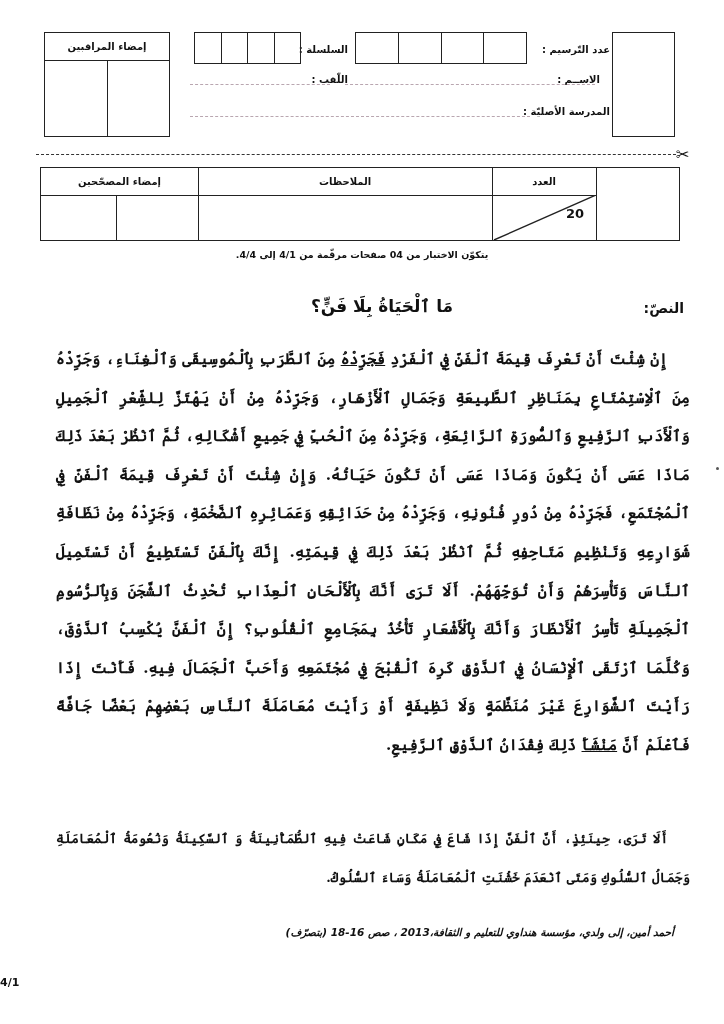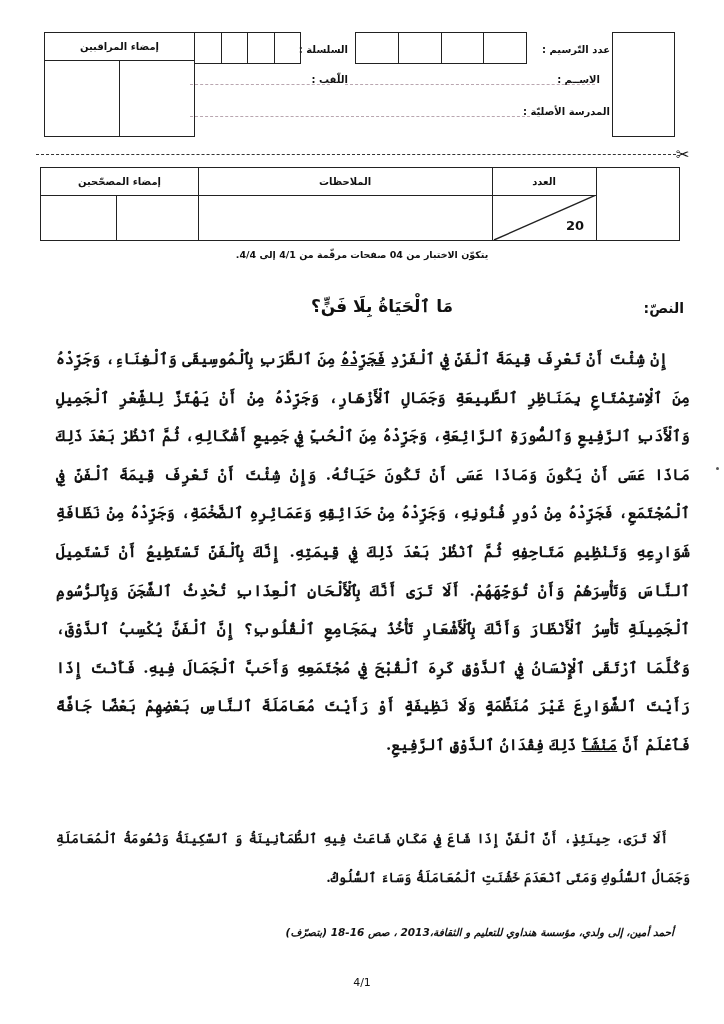--- a/index.html
+++ b/index.html
@@ -8,21 +8,21 @@
   .abs { position: absolute; }
 
   
   .photo-box { left: 612px; top: 32px; width: 63px; height: 105px; border: 1.5px solid #222; }
   .lbl { font-size: 10px; font-weight: bold; white-space: nowrap; direction: rtl; }
   .cells { display: flex; border: 1.5px solid #222; height: 32px; }
   .cells .c { width: 26px; height: 100%; border-left: 1.5px solid #222; }
   .cells .c:first-child { border-left: none; }
   .dotline { border-bottom: 1px dashed #b9a6b0; height: 1px; }
 
-  .sup-box { left: 44px; top: 32px; width: 151px; height: 105px; border: 1.5px solid #222; text-align: center; }
+  .sup-box { left: 44px; top: 32px; width: 126px; height: 105px; border: 1.5px solid #222; text-align: center; }
   .sup-head { height: 28px; border-bottom: 1.5px solid #222; display: flex; align-items: center; justify-content: center; font-size: 10px; font-weight: bold; direction: rtl; }
   .sup-body { display: flex; height: calc(100% - 28px); }
   .sup-body div { flex: 1; }
   .sup-body div:first-child { border-right: 1.5px solid #222; }
 
   
   .cutline { left: 36px; top: 154px; width: 640px; border-top: 1.5px dashed #333; }
   .scissors { left: 676px; top: 145px; font-size: 16px; }
 
   
@@ -38,21 +38,21 @@
   .text-label { right: 40px; top: 300px; font-size: 14px; font-weight: bold; direction: rtl; }
   .title { left: 0; width: 724px; top: 296px; text-align: center; font-size: 17px; font-weight: bold; direction: rtl; padding-left: 40px; }
 
   
   .body-text { left: 56px; width: 634px; top: 340px; direction: rtl; text-align: justify; font-family: "DejaVu Serif", serif; font-size: 15.2px; font-weight: bold; line-height: 38.6px; text-align-last: right; }
   .para2 { left: 56px; width: 634px; top: 820px; direction: rtl; text-align: justify; font-family: "DejaVu Serif", serif; font-size: 13px; font-weight: bold; line-height: 38.6px; text-align-last: right; }
   .para1-indent { display: inline-block; width: 22px; }
   .u { text-decoration: underline; }
 
   .source { right: 50px; top: 926px; font-size: 10.5px; font-weight: bold; direction: rtl; white-space: nowrap; font-style: italic; }
-  .page-num { left: 0; width: 724px; top: 976px; text-align: center; font-size: 11px; font-weight: normal; }
+  .page-num { left: 0; width: 724px; top: 976px; text-align: left; font-size: 11px; font-weight: bold; }
   .dot-mark { left: 716px; top: 467px; width: 3px; height: 3px; background: #555; border-radius: 50%; }
 </style>
 </head>
 <body>
 
 <div class="abs photo-box"></div>
 
 <div class="abs lbl" style="right:114px; top:44px;">عدد التّرسيم :</div>
 <div class="abs cells" style="left:355px; top:32px; width:172px;">
   <div class="c" style="width:43px"></div>
@@ -97,21 +97,21 @@
 
   <div class="gt-hrow" style="left:0; width:555px;"></div>
 
   <div class="gt-head" style="left:451px; width:104px;text-align:center;">العدد</div>
   <div class="gt-head" style="left:0; width:157px;">إمضاء المصحّحين</div>
   <div class="gt-head" style="left:157px; width:294px;">الملاحظات</div>
 
   <svg style="position:absolute; left:451px; top:27px;" width="104" height="45">
     <line x1="2" y1="45" x2="104" y2="0" stroke="#222" stroke-width="1.4"></line>
   </svg>
-  <div class="abs score" style="left:525px; top:50px;">20</div>
+  <div class="abs score" style="left:525px; top:38px;">20</div>
 
   <div class="abs" style="left:451px; top:27px; width:104px; height:45px;"></div>
   <div class="abs" style="left:157px; top:27px; width:294px; height:45px;"></div>
   <div class="abs" style="left:75px; top:27px; width:82px; height:45px;"></div>
   <div class="abs" style="left:0; top:27px; width:75px; height:45px;"></div>
 </div>
 
 <div class="abs pages-note">يتكوّن الاختبار من 04 صفحات مرقّمة من 4/1 إلى 4/4.</div>
 
 <div class="abs text-label">النصّ:</div>

